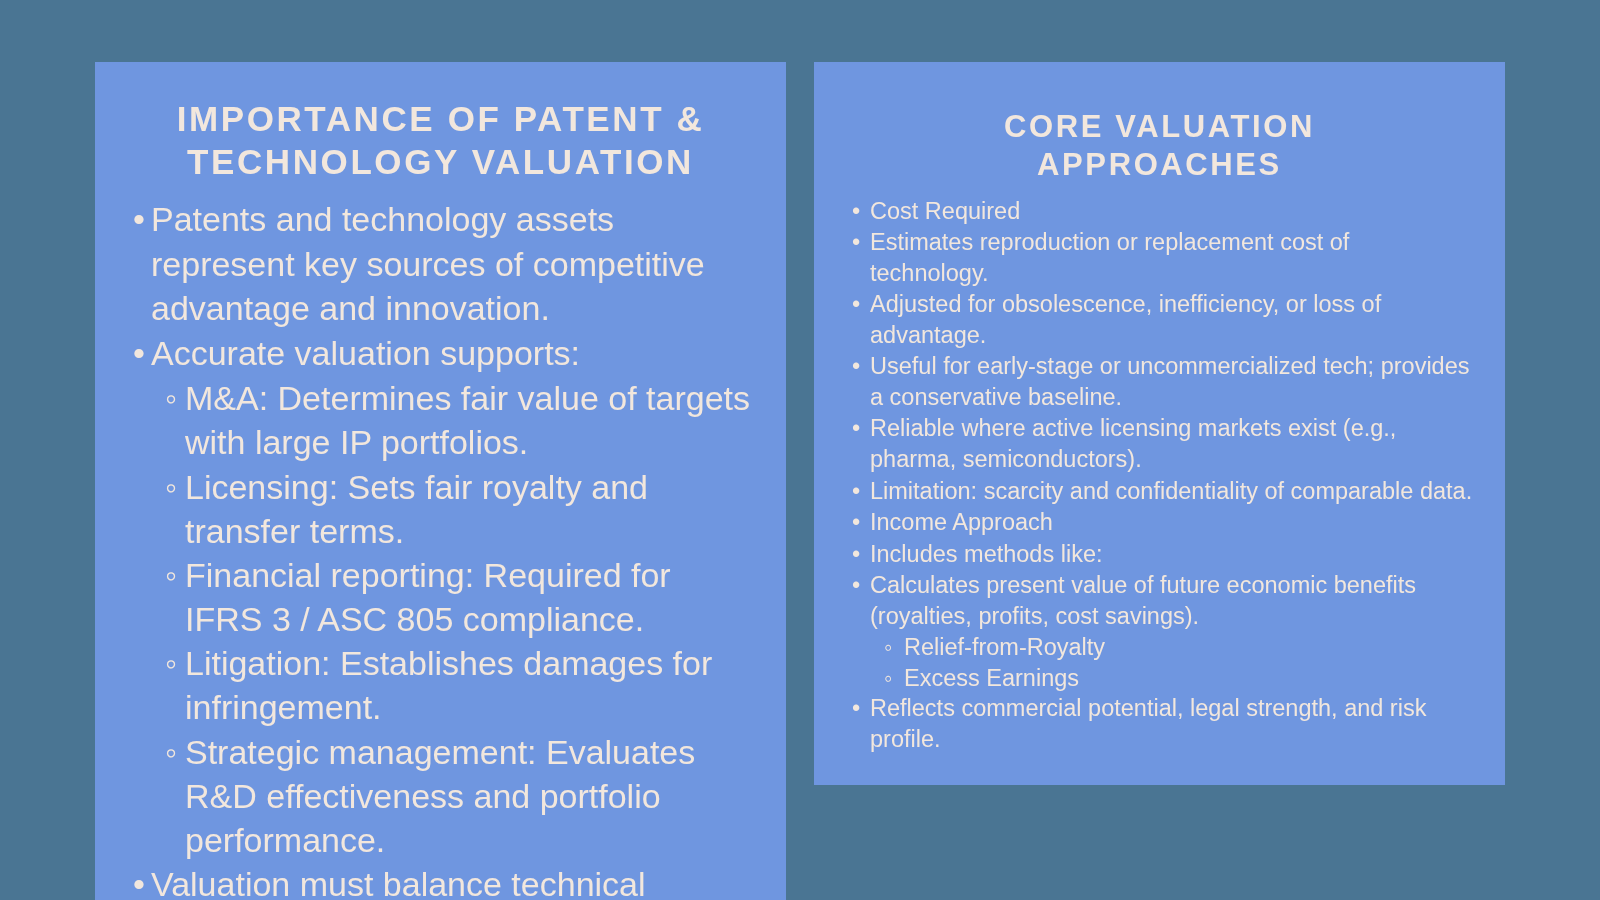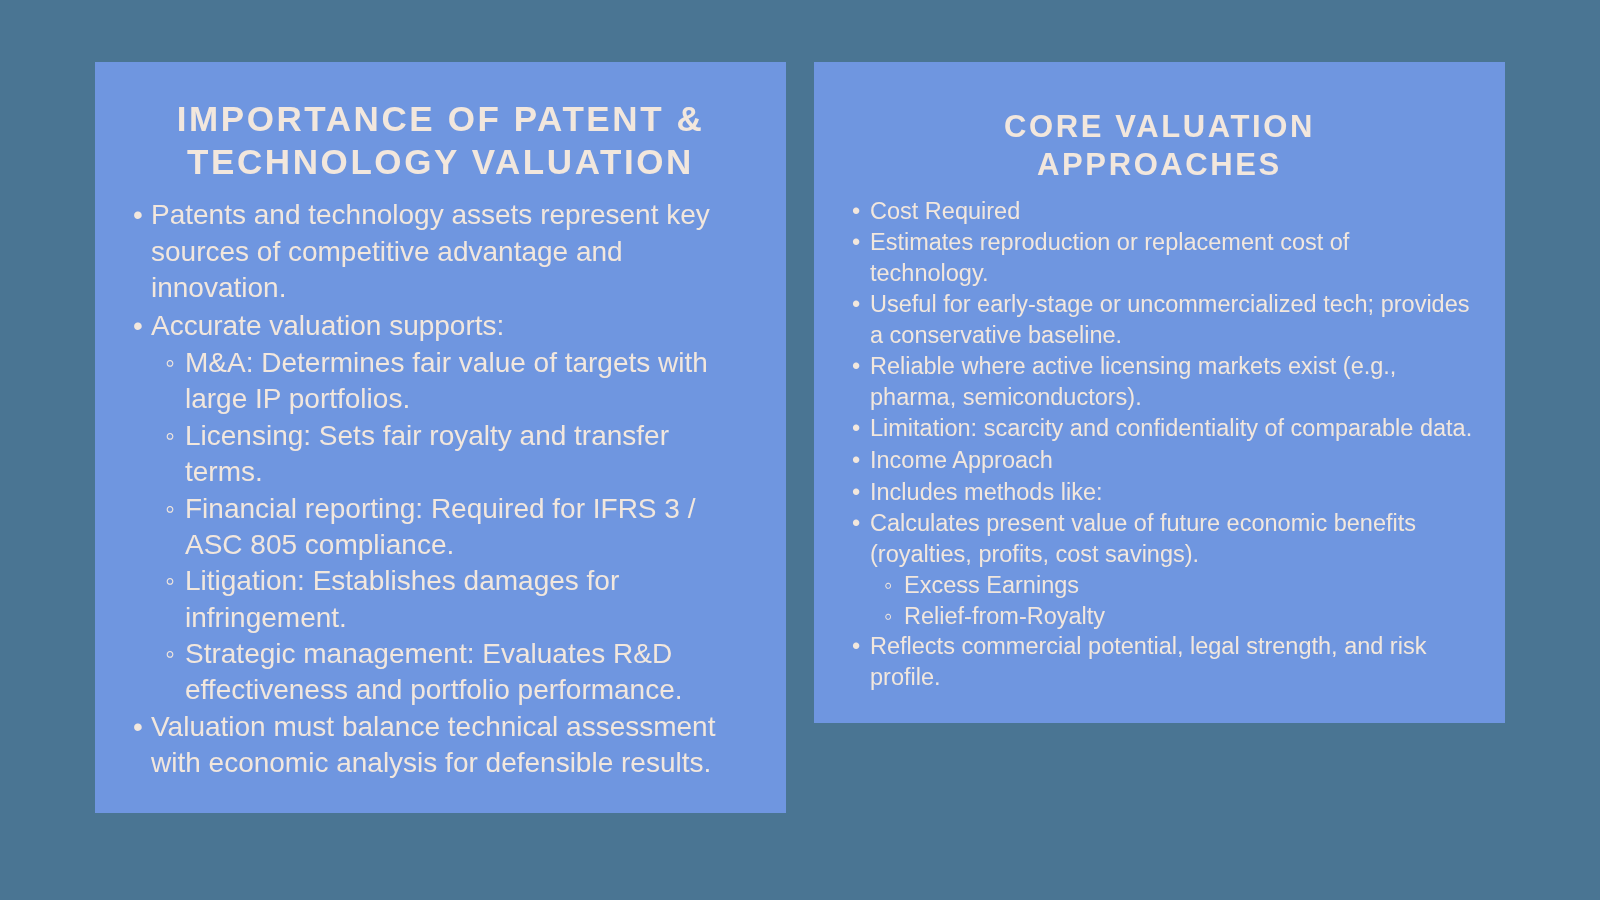--- a/index.html
+++ b/index.html
@@ -87,21 +87,21 @@
   }
   ul.sub > li::before {
     content: "\25E6";
     position: absolute;
     left: 0;
     top: 0;
     line-height: 1.3;
   }
   .card-left ul.bullets > li,
   .card-left ul.sub > li {
-    font-size: 28px;
+    font-size: 34px;
   }
   .card-right ul.bullets > li,
   .card-right ul.sub > li {
     font-size: 23.5px;
   }
   .card-left .body {
     padding-top: 6px;
   }
   .card-right .body {
     padding-top: 4px;
@@ -129,28 +129,29 @@
         </ul>
     </div>
   </div>
 
   <div class="card card-right">
     <h1 class="card-title">Core Valuation Approaches</h1>
     <div class="body">
       <ul class="bullets" id="right-list">
           <li><span>Cost Required</span></li>
           <li><span>Estimates reproduction or replacement cost of technology.</span></li>
+          <li><span>Adjusted for obsolescence, inefficiency, or loss of advantage.</span></li>
           <li><span>Useful for early-stage or uncommercialized tech; provides a conservative baseline.</span></li>
           <li><span>Reliable where active licensing markets exist (e.g., pharma, semiconductors).</span></li>
           <li><span>Limitation: scarcity and confidentiality of comparable data.</span></li>
           <li><span>Income Approach</span></li>
           <li><span>Includes methods like:</span></li>
           <li><span>Calculates present value of future economic benefits (royalties, profits, cost savings).</span></li>
           <ul class="sub">
+            <li>Relief-from-Royalty</li>
             <li>Excess Earnings</li>
-            <li>Relief-from-Royalty</li>
           </ul>
           <li><span>Reflects commercial potential, legal strength, and risk profile.</span></li>
         </ul>
     </div>
   </div>
 
 </div>
 
 </body></html>

